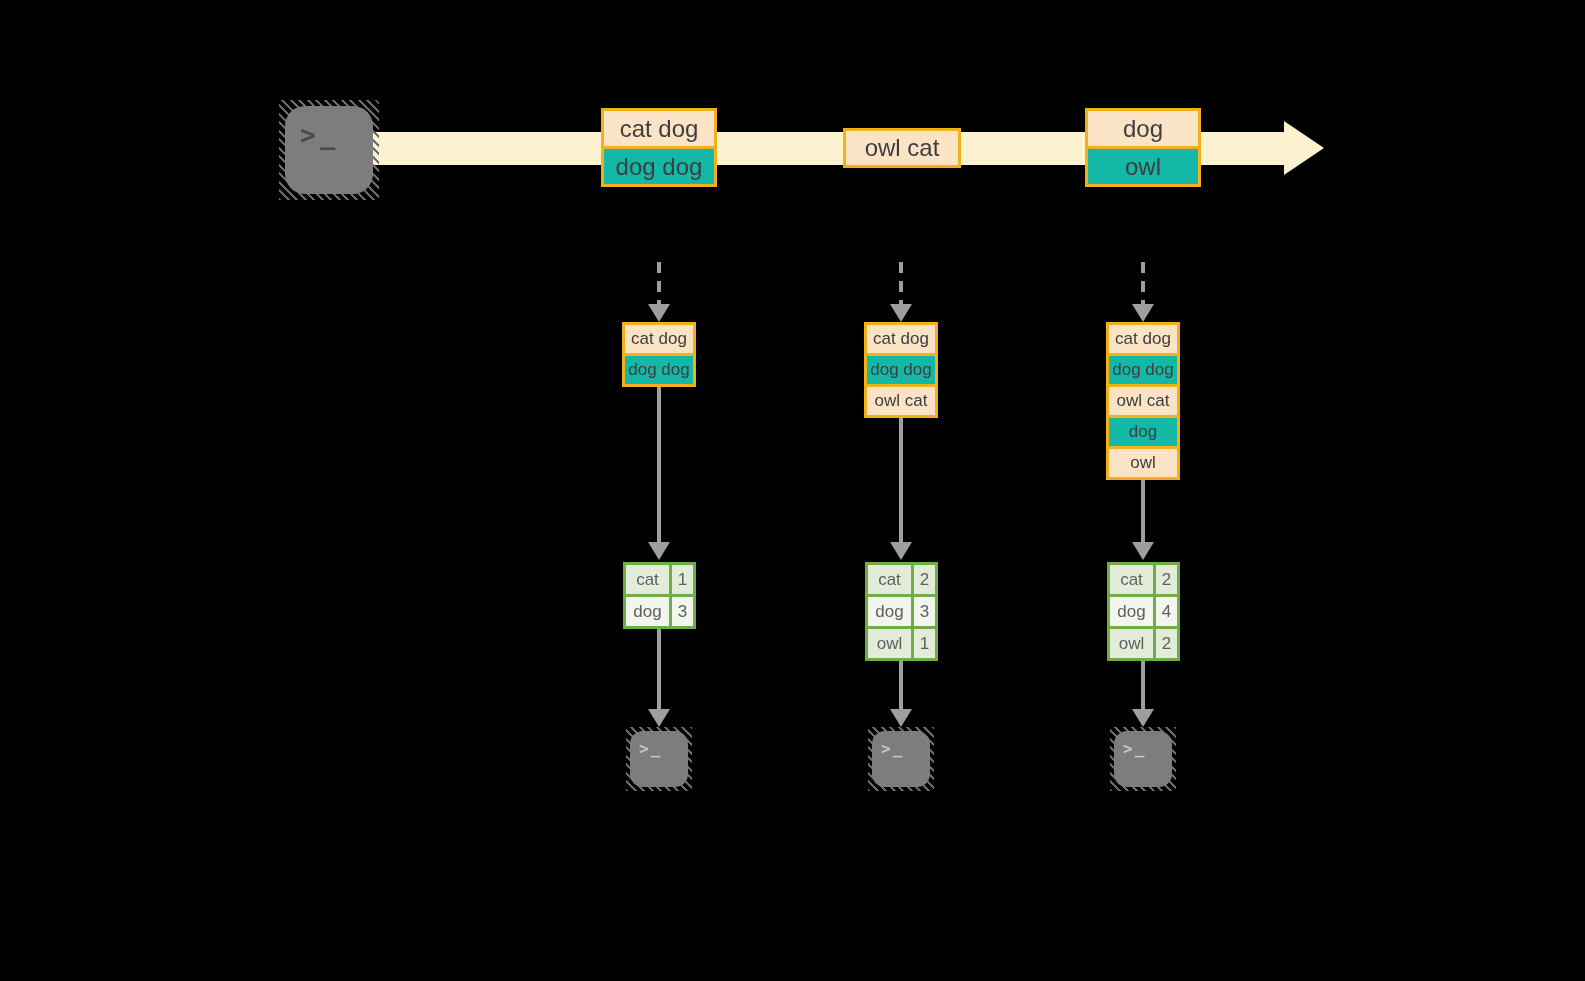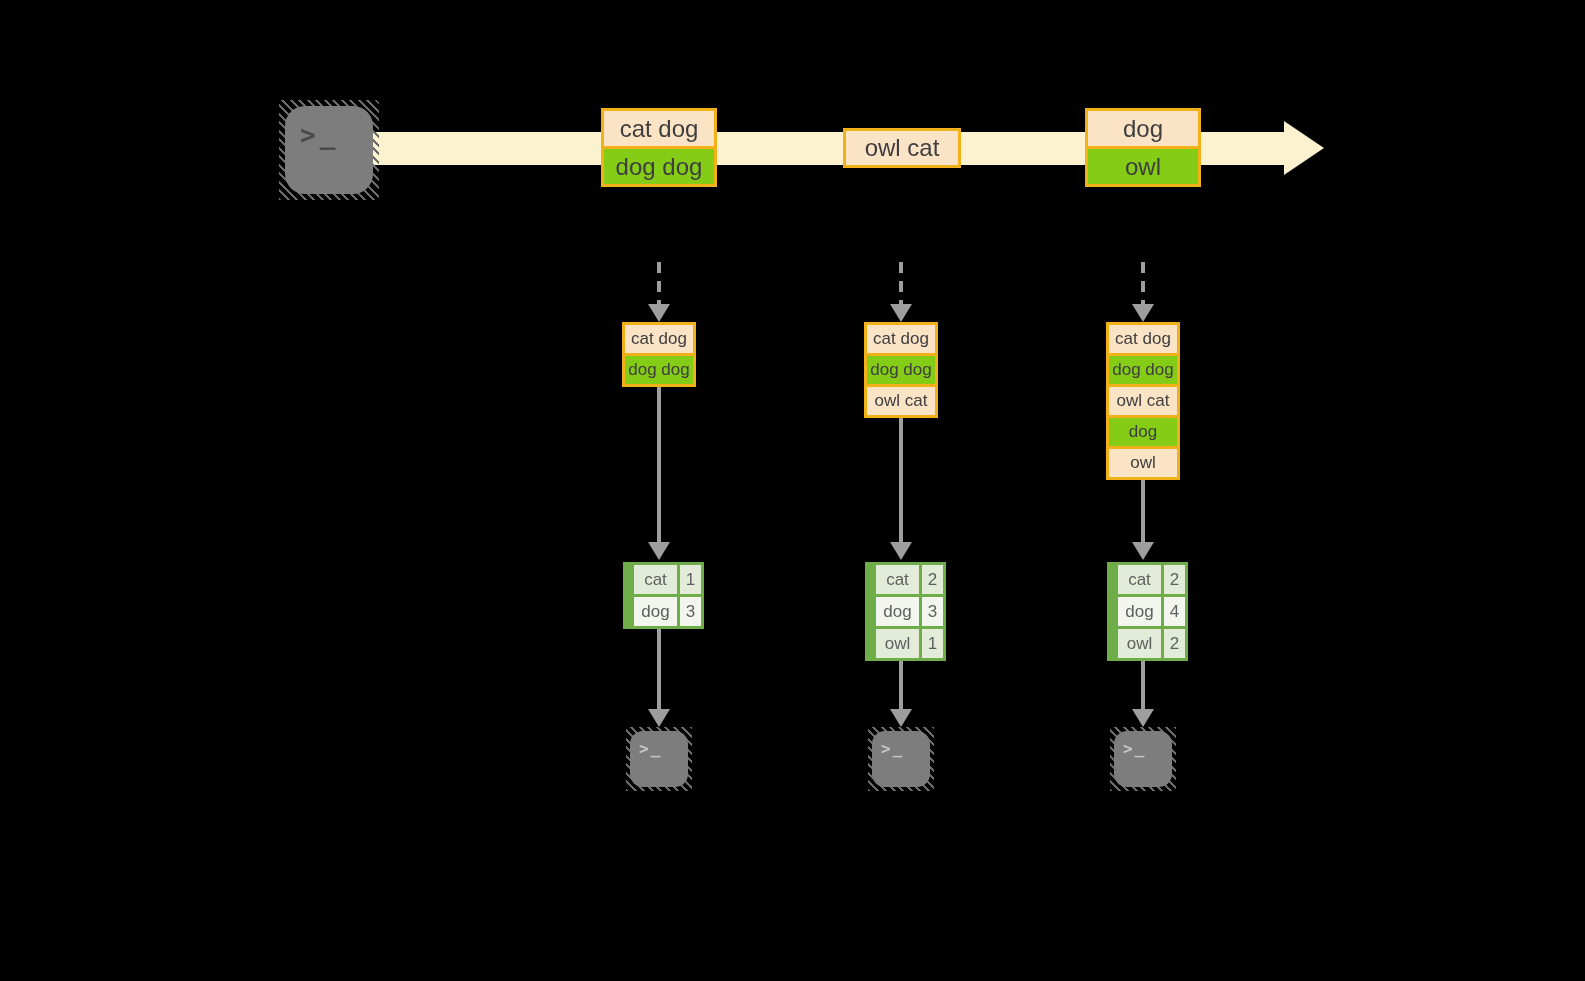--- a/index.html
+++ b/index.html
@@ -21,27 +21,27 @@
   .band{position:absolute;left:372px;top:132px;width:912px;height:33px;background:#fcf2d0;z-index:0;}
   .bandhead{position:absolute;left:1284px;top:121px;width:0;height:0;z-index:0;
             border-top:27px solid transparent;border-bottom:27px solid transparent;
             border-left:40px solid #fcf2d0;}
 
   
   .goldbox{position:absolute;border:3px solid #f2b118;background:#f2b118;z-index:2;}
   .goldbox .cell{display:flex;align-items:center;justify-content:center;color:#3e3e3e;}
   .goldbox .cell + .cell{margin-top:3px;}
   .cell.peach{background:#fbe3c6;}
-  .cell.cream{background:#84cc16;}
+  .cell.cream{background:#14b8a6;}
   .batch .cell{width:110px;height:35px;font-size:24px;}
   .batch2 .cell{width:112px;height:34px;font-size:24px;}
   .stack .cell{width:68px;height:28px;font-size:17px;}
 
   
-  .gtable{position:absolute;background:#6fad49;border:3px solid #6fad49;z-index:2;padding-left:8px;}
+  .gtable{position:absolute;background:#6fad49;border:3px solid #6fad49;z-index:2;}
   .grow{display:flex;}
   .grow + .grow{margin-top:3px;}
   .gword{width:43px;height:29px;display:flex;align-items:center;justify-content:center;
          font-size:17px;color:#5f5f5f;}
   .gval{width:21px;height:29px;margin-left:3px;display:flex;align-items:center;justify-content:center;
         font-size:17px;color:#5f5f5f;}
   .grow:nth-child(odd) .gword,.grow:nth-child(odd) .gval{background:#e3ecd9;}
   .grow:nth-child(even) .gword,.grow:nth-child(even) .gval{background:#f3f6ee;}
 
   

